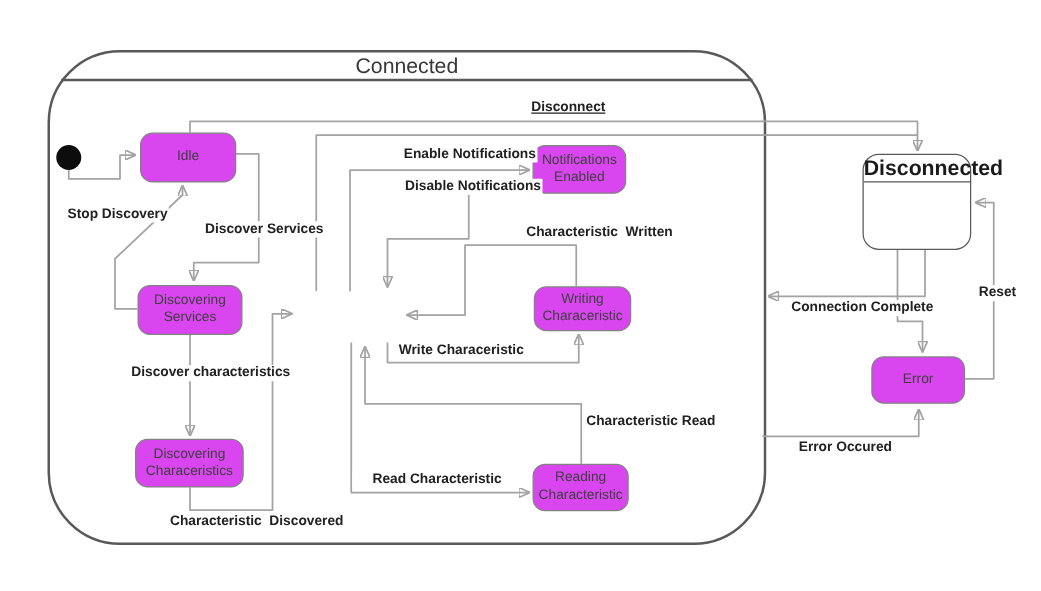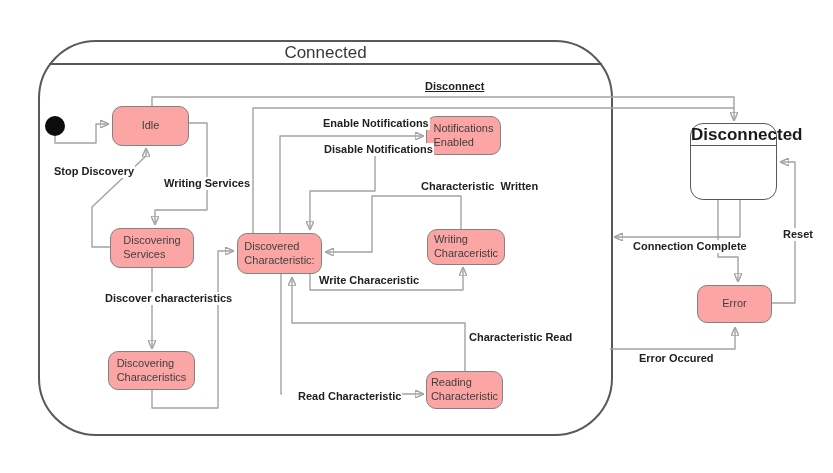--- a/index.html
+++ b/index.html
@@ -7,23 +7,23 @@
          font-family:"Liberation Sans",sans-serif;}
 
   
   .composite{position:absolute;left:38px;top:40px;width:575px;height:396px;
              border:2.5px solid #595959;border-radius:58px;box-sizing:border-box;background:transparent;}
   .composite-header{position:absolute;left:9px;right:9px;top:0;height:21px;
                     border-bottom:2px solid #595959;text-align:center;
                     font-size:17px;color:#383838;line-height:22px;}
 
   
-  .state{position:absolute;background:#fca5a5;border:1.4px solid #828282;border-radius:10px;
+  .state{position:absolute;background:#d946ef;border:1.4px solid #828282;border-radius:10px;
          box-sizing:border-box;display:flex;align-items:center;justify-content:center;
-         font-size:11px;color:#3f3f3f;text-align:left;line-height:1.25;z-index:3;}
+         font-size:11px;color:#3f3f3f;text-align:center;line-height:1.25;z-index:3;}
   .state span{white-space:pre-line;}
 
   
   .mini-composite{position:absolute;left:690px;top:123px;width:87px;height:77px;background:#fff;
                   border:1.6px solid #595959;border-radius:13px;box-sizing:border-box;z-index:3;}
   .mini-header{position:absolute;left:0;right:0;top:0;height:21px;border-bottom:1.4px solid #595959;
                text-align:center;font-size:17px;font-weight:bold;color:#1a1a1a;line-height:21px;}
 
   
   .init-dot{position:absolute;left:45px;top:116px;width:20px;height:20px;border-radius:50%;
@@ -82,24 +82,20 @@
   <div class="state" style="left:110px;top:228px;width:84px;height:40px;">
     <span>Discovering
 Services</span>
   </div>
 
   <div class="state" style="left:108px;top:351px;width:87px;height:39px;">
     <span>Discovering
 Characeristics</span>
   </div>
 
-  <div class="state" style="left:237px;top:233px;width:85px;height:41px;">
-    <span>Discovered
-Characteristic:</span>
-  </div>
 
   <div class="state" style="left:426px;top:116px;width:75px;height:39px;">
     <span>Notifications
 Enabled</span>
   </div>
 
   <div class="state" style="left:427px;top:229px;width:78px;height:36px;">
     <span>Writing
 Characeristic</span>
   </div>
@@ -115,22 +111,23 @@
 
   <div class="mini-composite">
     <div class="mini-header">Disconnected</div>
   </div>
 
   <div class="tlabel" style="left:424px;top:80px;text-decoration:underline;">Disconnect</div>
   <div class="tlabel" style="left:322px;top:117px;text-align:right;">Enable Notifications</div>
   <div class="tlabel" style="left:323px;top:143px;">Disable Notifications</div>
   <div class="tlabel" style="left:420px;top:180px;">Characteristic  Written</div>
   <div class="tlabel" style="left:53px;top:165px;">Stop Discovery</div>
-  <div class="tlabel" style="left:163px;top:177px;">Writing Services</div>
+  <div class="tlabel" style="left:163px;top:177px;">Discover Services</div>
   <div class="tlabel" style="left:104px;top:292px;">Discover characteristics</div>
   <div class="tlabel" style="left:318px;top:274px;">Write Characeristic</div>
-  <div class="tlabel" style="left:282px;top:390px;padding-left:16px;">Read Characteristic</div>
+  <div class="tlabel" style="left:135px;top:411px;">Characteristic  Discovered</div>
+  <div class="tlabel" style="left:282px;top:377px;padding-left:16px;">Read Characteristic</div>
   <div class="tlabel" style="left:468px;top:331px;">Characteristic Read</div>
   <div class="tlabel" style="left:632px;top:240px;">Connection Complete</div>
   <div class="tlabel" style="left:782px;top:228px;">Reset</div>
   <div class="tlabel" style="left:638px;top:352px;">Error Occured</div>
 
 </div>
 
 </body></html>

